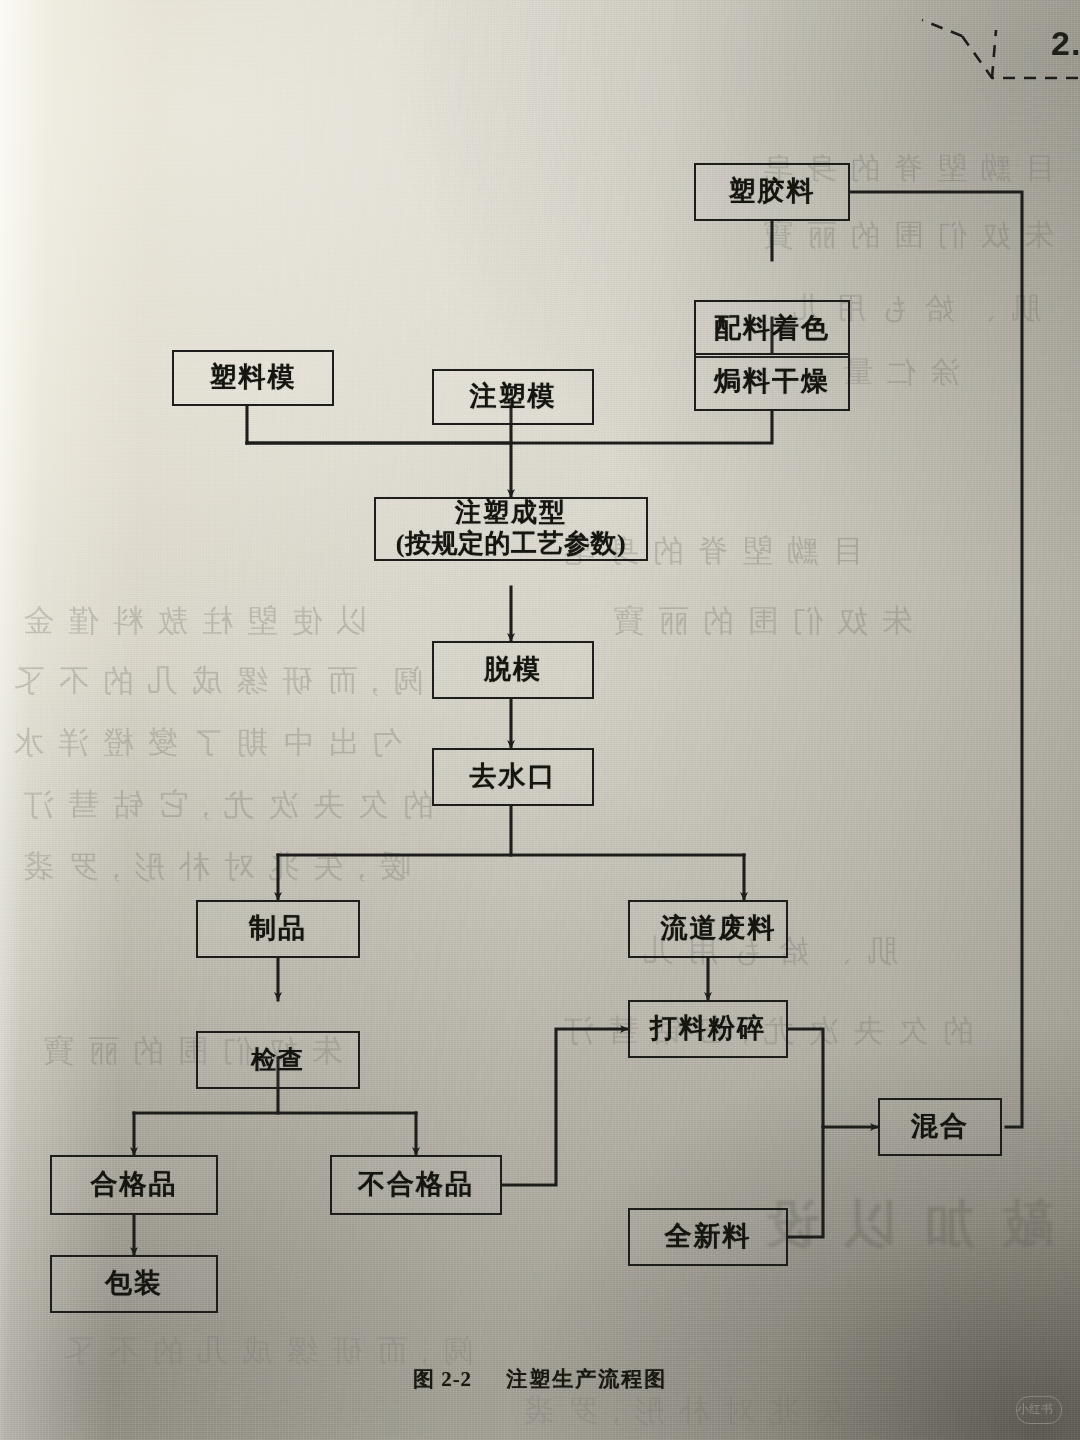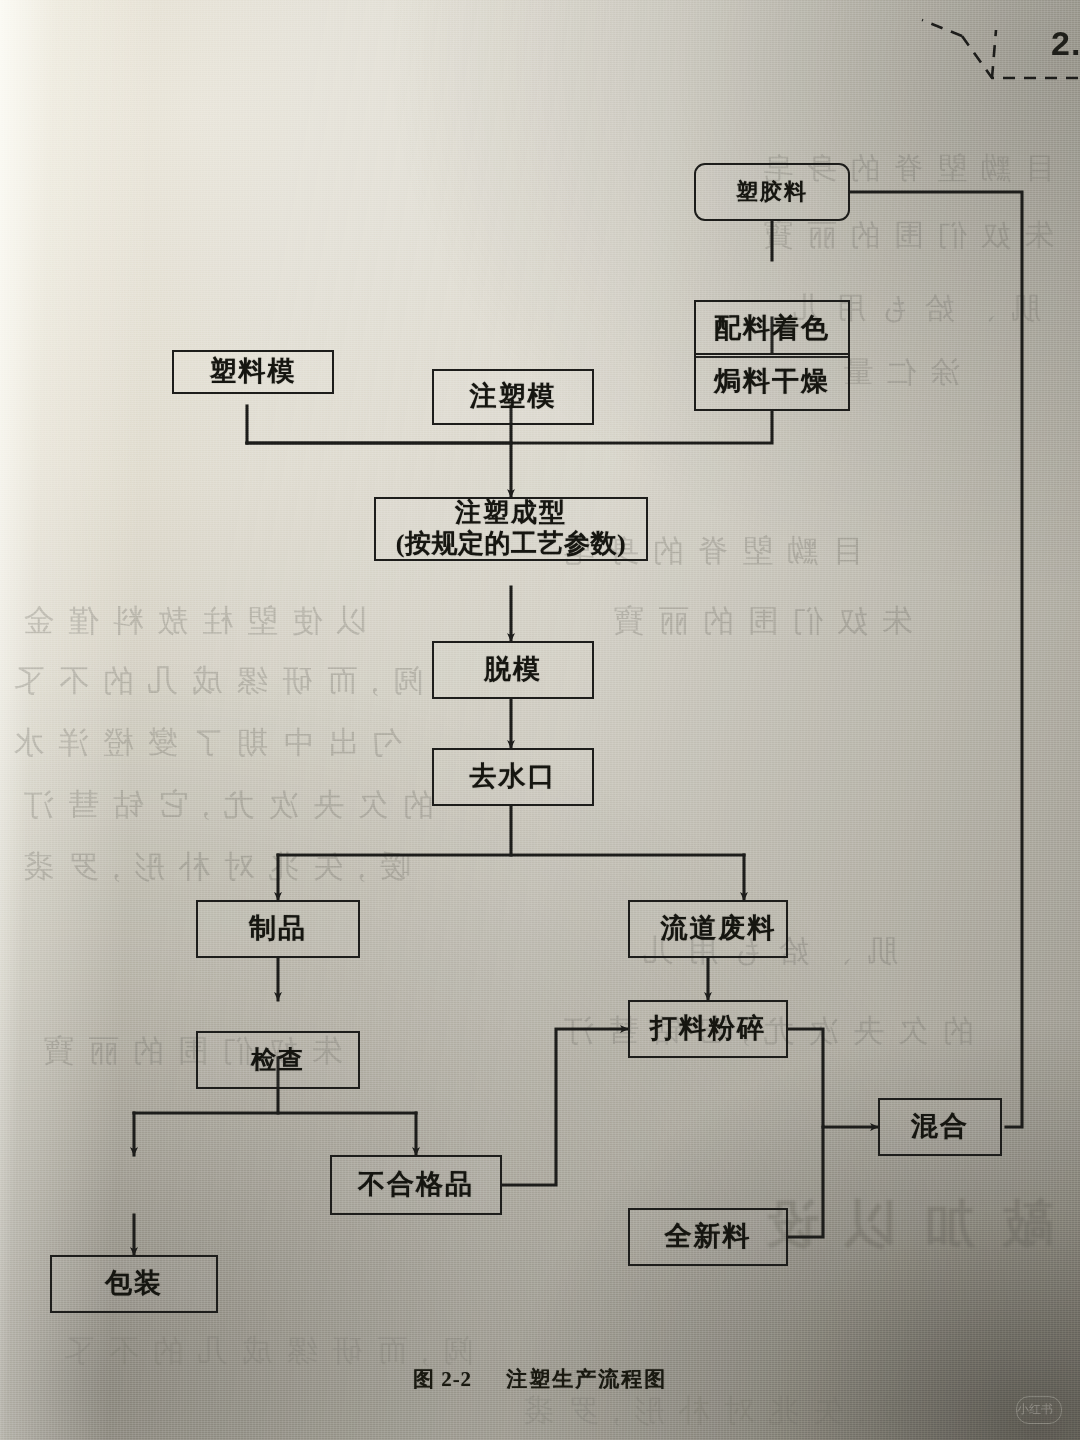--- a/index.html
+++ b/index.html
@@ -260,33 +260,33 @@
 
     <g stroke="#1b1b19" stroke-width="2.6" fill="none" stroke-dasharray="12 9" stroke-linecap="butt">
       <path d="M1078,78 L992,78 L962,36"></path>
       <path d="M992,78 L996,30"></path>
       <path d="M962,36 L922,20"></path>
     </g>
   </svg>
 
   <div class="nodes-layer">
 
-    <div class="node" style="left:694px; top:163px;  width:156px; height:58px; font-size:22px;border-radius:11px;">
+    <div class="node" style="left:694px; top:163px;  width:156px; height:58px; font-size:27px;">
       <span>塑胶料</span>
     </div>
 
     <div class="node" style="left:694px; top:260px;  width:156px; height:58px; font-size:27px;margin-top:40px;">
       <span>配料着色</span>
     </div>
 
     <div class="node" style="left:694px; top:353px;  width:156px; height:58px; font-size:27px;">
       <span>焗料干燥</span>
     </div>
 
-    <div class="node" style="left:172px; top:350px;  width:162px; height:44px; font-size:27px;">
+    <div class="node" style="left:172px; top:350px;  width:162px; height:56px; font-size:27px;">
       <span>塑料模</span>
     </div>
 
     <div class="node" style="left:432px; top:350px;  width:162px; height:56px; font-size:27px;margin-top:19px;">
       <span>注塑模</span>
     </div>
 
     <div class="node" style="left:374px; top:497px;  width:274px; height:64px; font-size:26px; flex-direction:column;">
       <span class="l1">注塑成型</span>
       <span class="l2">(按规定的工艺参数)</span>
@@ -309,20 +309,23 @@
     </div>
 
     <div class="node" style="left:628px; top:900px;  width:160px; height:58px; font-size:27px;padding-left:21px;">
       <span>流道废料</span>
     </div>
 
     <div class="node" style="left:628px; top:1000px; width:160px; height:58px; font-size:27px;">
       <span>打料粉碎</span>
     </div>
 
+    <div class="node" style="left:50px;  top:1155px; width:168px; height:60px; font-size:27px;">
+      <span>合格品</span>
+    </div>
 
     <div class="node" style="left:330px; top:1155px; width:172px; height:60px; font-size:27px;">
       <span>不合格品</span>
     </div>
 
     <div class="node" style="left:50px;  top:1255px; width:168px; height:58px; font-size:27px;">
       <span>包装</span>
     </div>
 
     <div class="node" style="left:878px; top:1098px; width:124px; height:58px; font-size:27px;">

